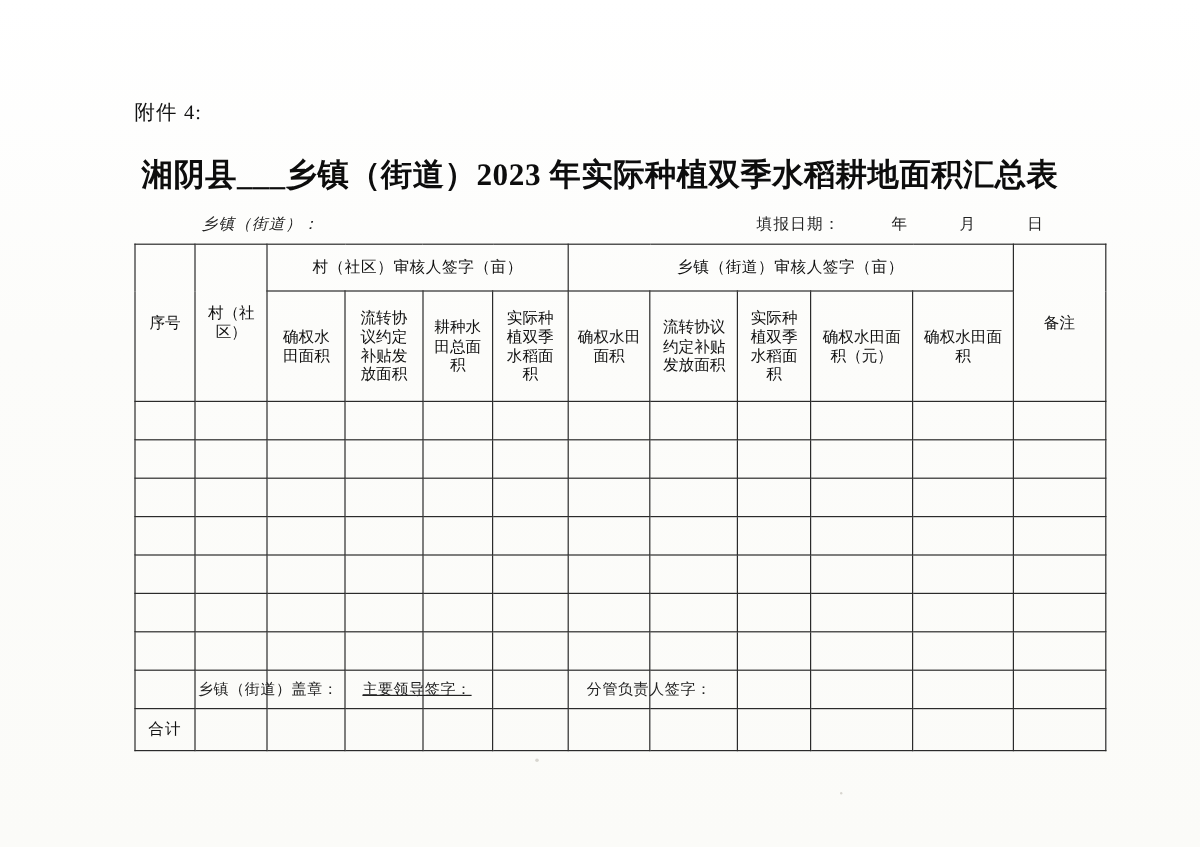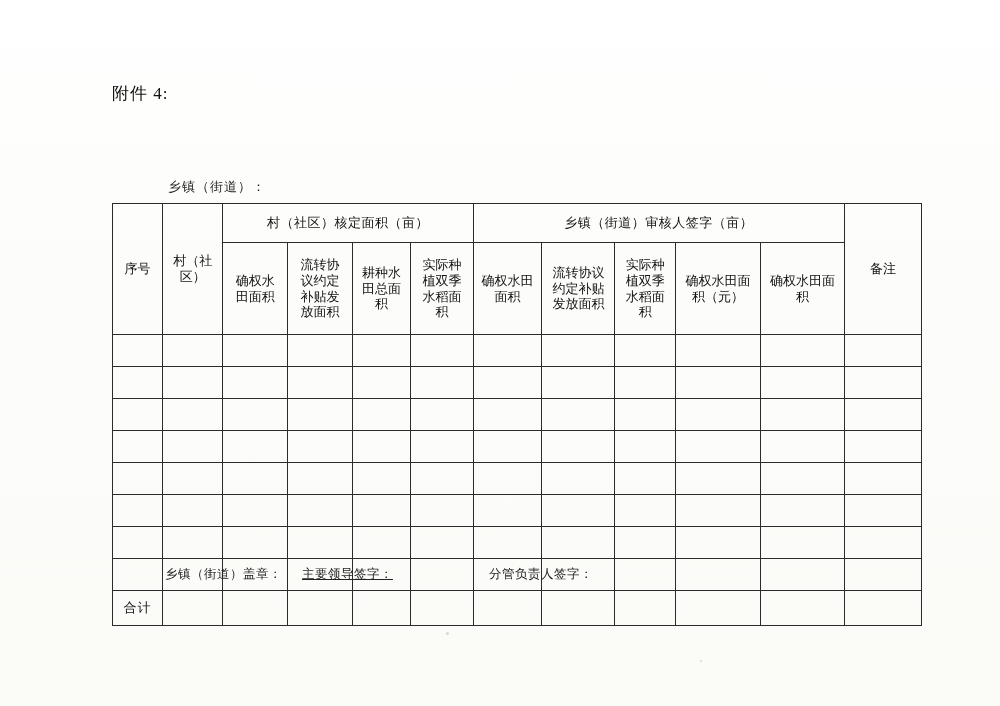--- a/index.html
+++ b/index.html
@@ -60,20 +60,21 @@
     top: 178px;
     height: 20px;
     font-size: 13px;
     color: #222;
   }
   .meta-left {
     position: absolute;
     left: 56px;
     top: 0;
     letter-spacing: 1px;
+    font-style: italic;
   }
   .meta-right {
     position: absolute;
     right: 18px;
     top: 0;
     letter-spacing: 1px;
   }
   .meta-right .gap { display: inline-block; width: 34px; }
 
   table.main {
@@ -143,23 +144,33 @@
   .s1 { left: 446px; top: 632px; width: 3px; height: 3px; }
   .s2 { left: 700px; top: 660px; width: 2px; height: 2px; }
 </style>
 </head>
 <body>
 
 <div class="page">
 
   <div class="attach-no">附件 4:</div>
 
+  <div class="doc-title">湘阴县___乡镇（街道）2023 年实际种植双季水稻耕地面积汇总表</div>
 
   <div class="meta-row">
     <div class="meta-left">乡镇（街道）：</div>
+    <div class="meta-right">
+      <span>填报日期：</span>
+      <span class="gap"></span>
+      <span>年</span>
+      <span class="gap"></span>
+      <span>月</span>
+      <span class="gap"></span>
+      <span>日</span>
+    </div>
   </div>
 
   <table class="main">
     <colgroup>
       <col style="width:48px">
       <col style="width:58px">
       <col style="width:62px">
       <col style="width:62px">
       <col style="width:56px">
       <col style="width:60px">
@@ -167,21 +178,21 @@
       <col style="width:70px">
       <col style="width:58px">
       <col style="width:82px">
       <col style="width:80px">
       <col style="width:74px">
     </colgroup>
     <thead>
       <tr>
         <th rowspan="2" class="head-narrow">序号</th>
         <th rowspan="2" class="head-narrow">村（社区）</th>
-        <th colspan="4" class="grp-head">村（社区）核定面积（亩）</th>
+        <th colspan="4" class="grp-head">村（社区）审核人签字（亩）</th>
         <th colspan="5" class="grp-head">乡镇（街道）审核人签字（亩）</th>
         <th rowspan="2" class="head-narrow">备注</th>
       </tr>
       <tr class="sub-head">
         <th>
           <span class="cell-txt">确权水田面积</span>
         </th>
         <th>
           <span class="cell-txt">流转协议约定补贴发放面积</span>
         </th>

